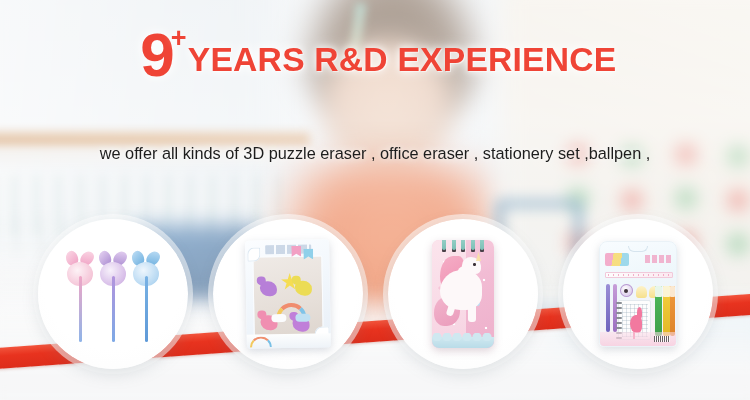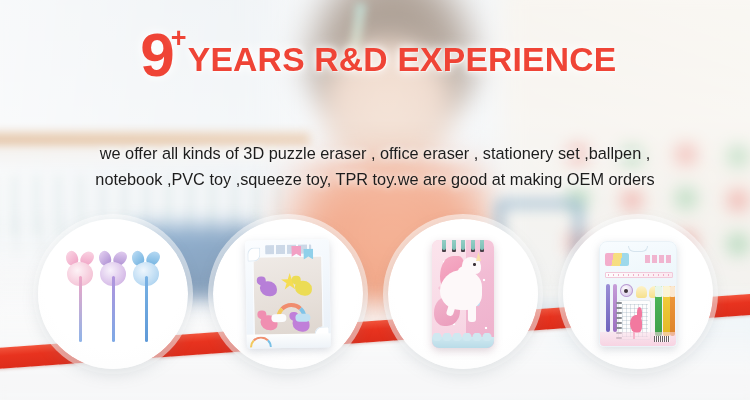--- a/index.html
+++ b/index.html
@@ -636,21 +636,20 @@
   </div>
 
   <div class="ribbon"></div>
 
   <div class="headline">
     <span class="big-number">9</span><span class="plus">+</span><span class="head-rest">YEARS R&amp;D EXPERIENCE</span>
   </div>
 
   <div class="desc">
     <span>we offer all kinds of 3D puzzle eraser ,  office eraser , stationery set ,ballpen ,</span>
-    <span>notebook ,PVC toy ,squeeze toy, TPR toy.we are good at making OEM orders</span>
   </div>
 
   <div class="circle" id="c1">
     <div class="prod pens">
       <div class="pen" id="p1">
         <span class="ear-l"></span>
         <span class="ear-r"></span>
         <span class="puff"></span>
         <span class="stick"></span>
       </div>

